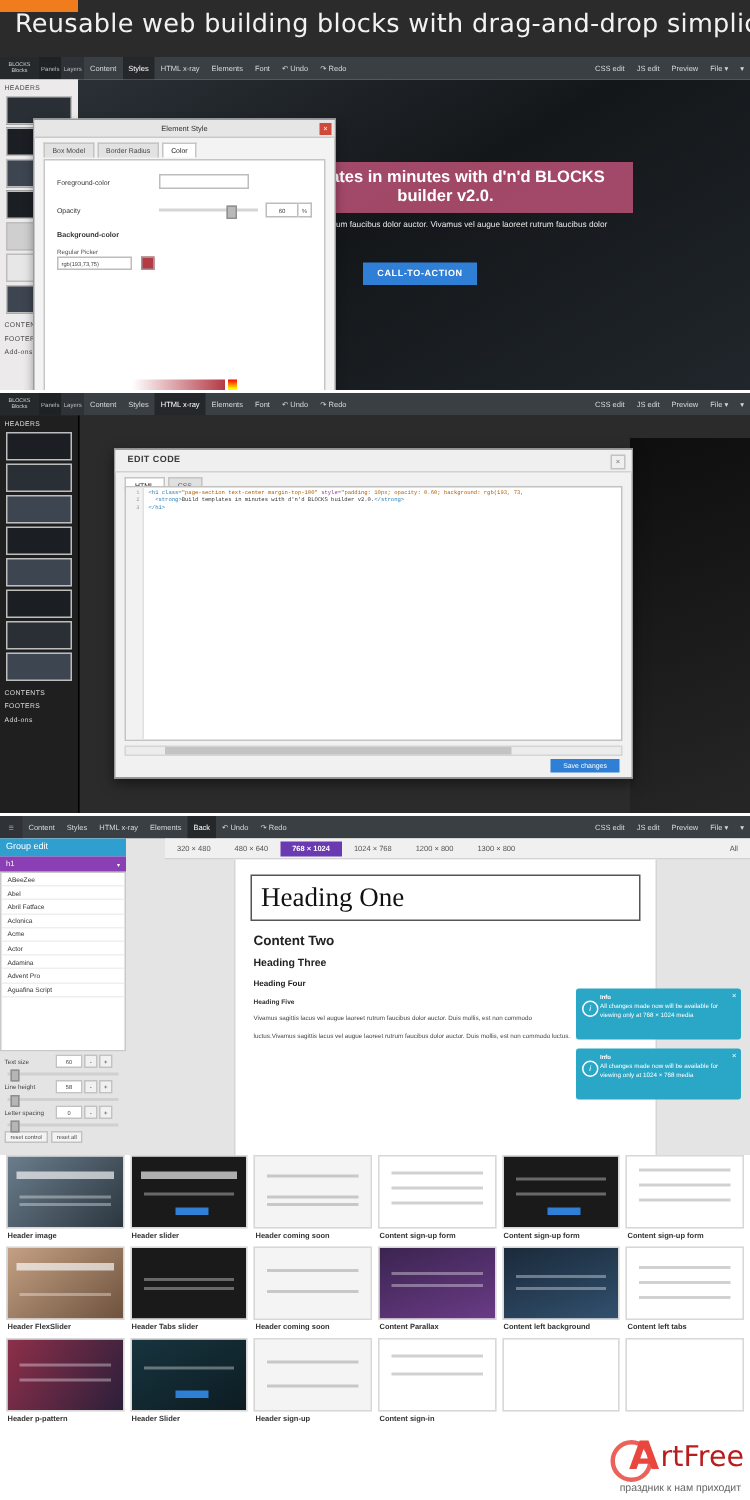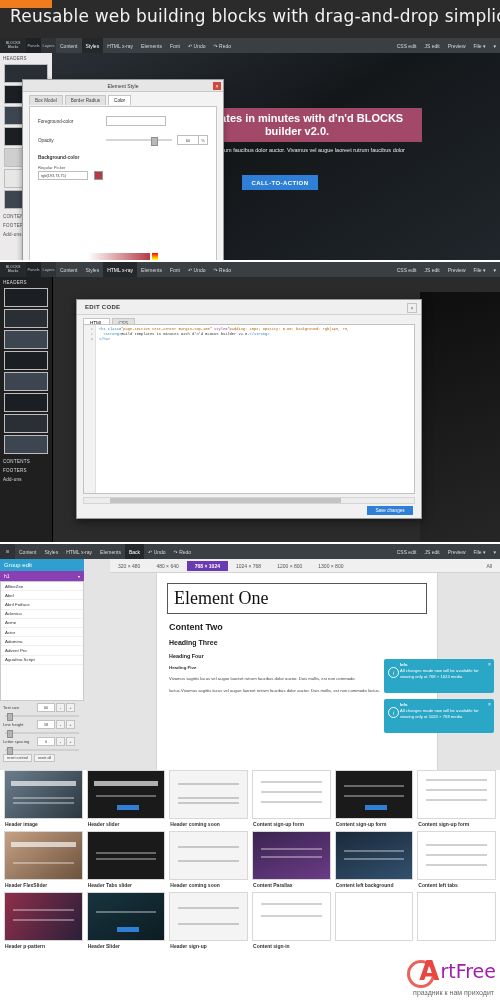--- a/index.html
+++ b/index.html
@@ -132,21 +132,21 @@
   .gp-blue{position:absolute;inset:0;background:linear-gradient(160deg,#1b2a3a,#31506e);}
   .gp-grad{position:absolute;inset:0;background:linear-gradient(120deg,#8e2f4a,#2b1f3a);}
   .gp-cyan{position:absolute;inset:0;background:linear-gradient(150deg,#17343f,#0d1c22);}
   .ghdr{position:absolute;left:6px;right:6px;top:10px;height:5px;background:rgba(255,255,255,.65);}
   .gln{position:absolute;left:8px;right:8px;height:2px;background:rgba(255,255,255,.35);}
   .glnd{position:absolute;left:8px;right:8px;height:2px;background:rgba(0,0,0,.18);}
   .gbtn{position:absolute;left:38%;bottom:8px;width:22px;height:5px;background:#2f7fd6;}
 
   .watermark{position:absolute;right:4px;bottom:16px;display:flex;align-items:center;}
   .wm-a{font-size:26px;font-weight:bold;color:#e8473f;font-family:"DejaVu Sans",sans-serif;line-height:1;}
-  .wm-t{font-size:19px;color:#a21caf;font-family:"DejaVu Sans",sans-serif;line-height:1;margin-left:1px;}
+  .wm-t{font-size:19px;color:#b91c1c;font-family:"DejaVu Sans",sans-serif;line-height:1;margin-left:1px;}
   .wm-sub{position:absolute;right:6px;bottom:4px;font-size:7px;color:#666;}
   .wm-circle{position:absolute;left:-12px;top:2px;width:22px;height:22px;border-radius:50%;border:3px solid #e8473f;opacity:.85;}
 </style>
 </head>
 <body>
 
 <div class="page">
 
   <div class="banner">
     <div class="orange"></div>
@@ -390,21 +390,21 @@
               <i></i>
             </div>
           <div class="btnrow">
             <div class="sbtn">reset control</div>
             <div class="sbtn">reset all</div>
           </div>
         </div>
       </div>
 
       <div class="previewpage">
-        <div class="h1p">Element One</div>
+        <div class="h1p">Heading One</div>
         <div class="h2p">Content Two</div>
         <div class="h3p">Heading Three</div>
         <div class="h4p">Heading Four</div>
         <div class="h5p">Heading Five</div>
         <div class="bodyp">Vivamus sagittis lacus vel augue laoreet rutrum faucibus dolor auctor.  Duis mollis, est non commodo</div>
         <div class="bodyp">luctus.Vivamus sagittis lacus vel augue laoreet rutrum faucibus dolor auctor.  Duis mollis, est non commodo luctus.</div>
       </div>
 
       <div class="toast" style="right:6px;top:100px;">
         <div class="ti">i</div>

